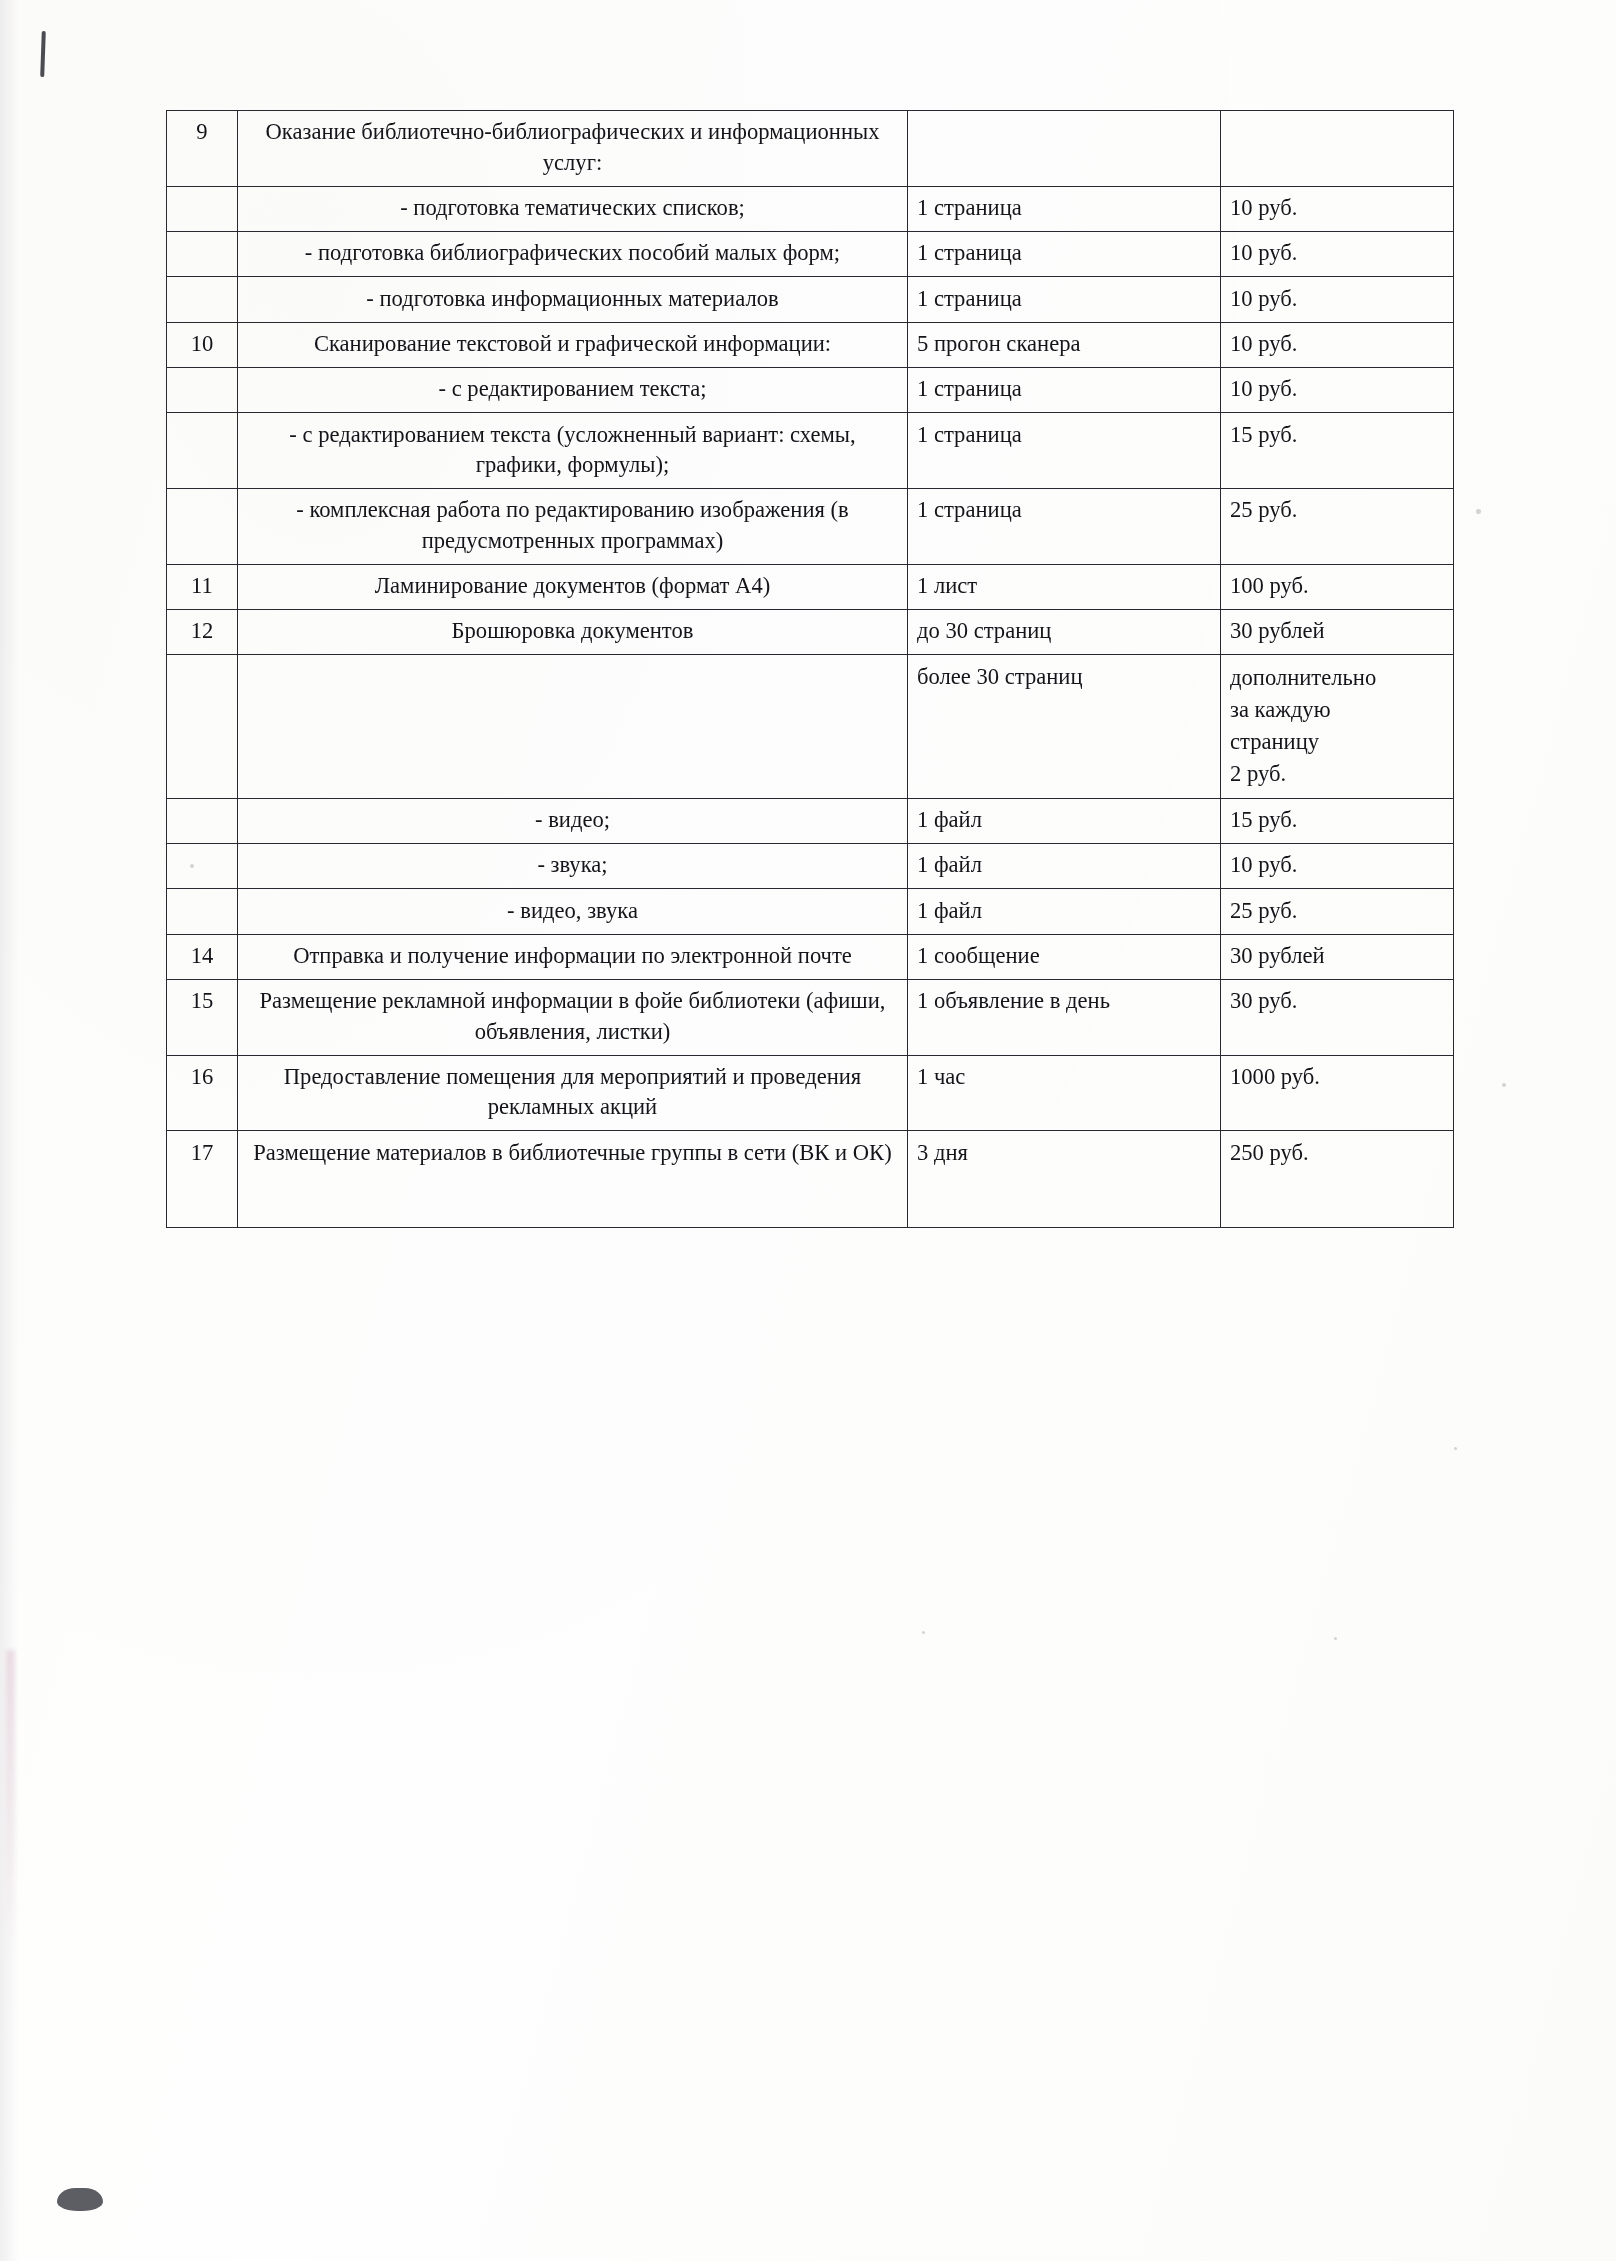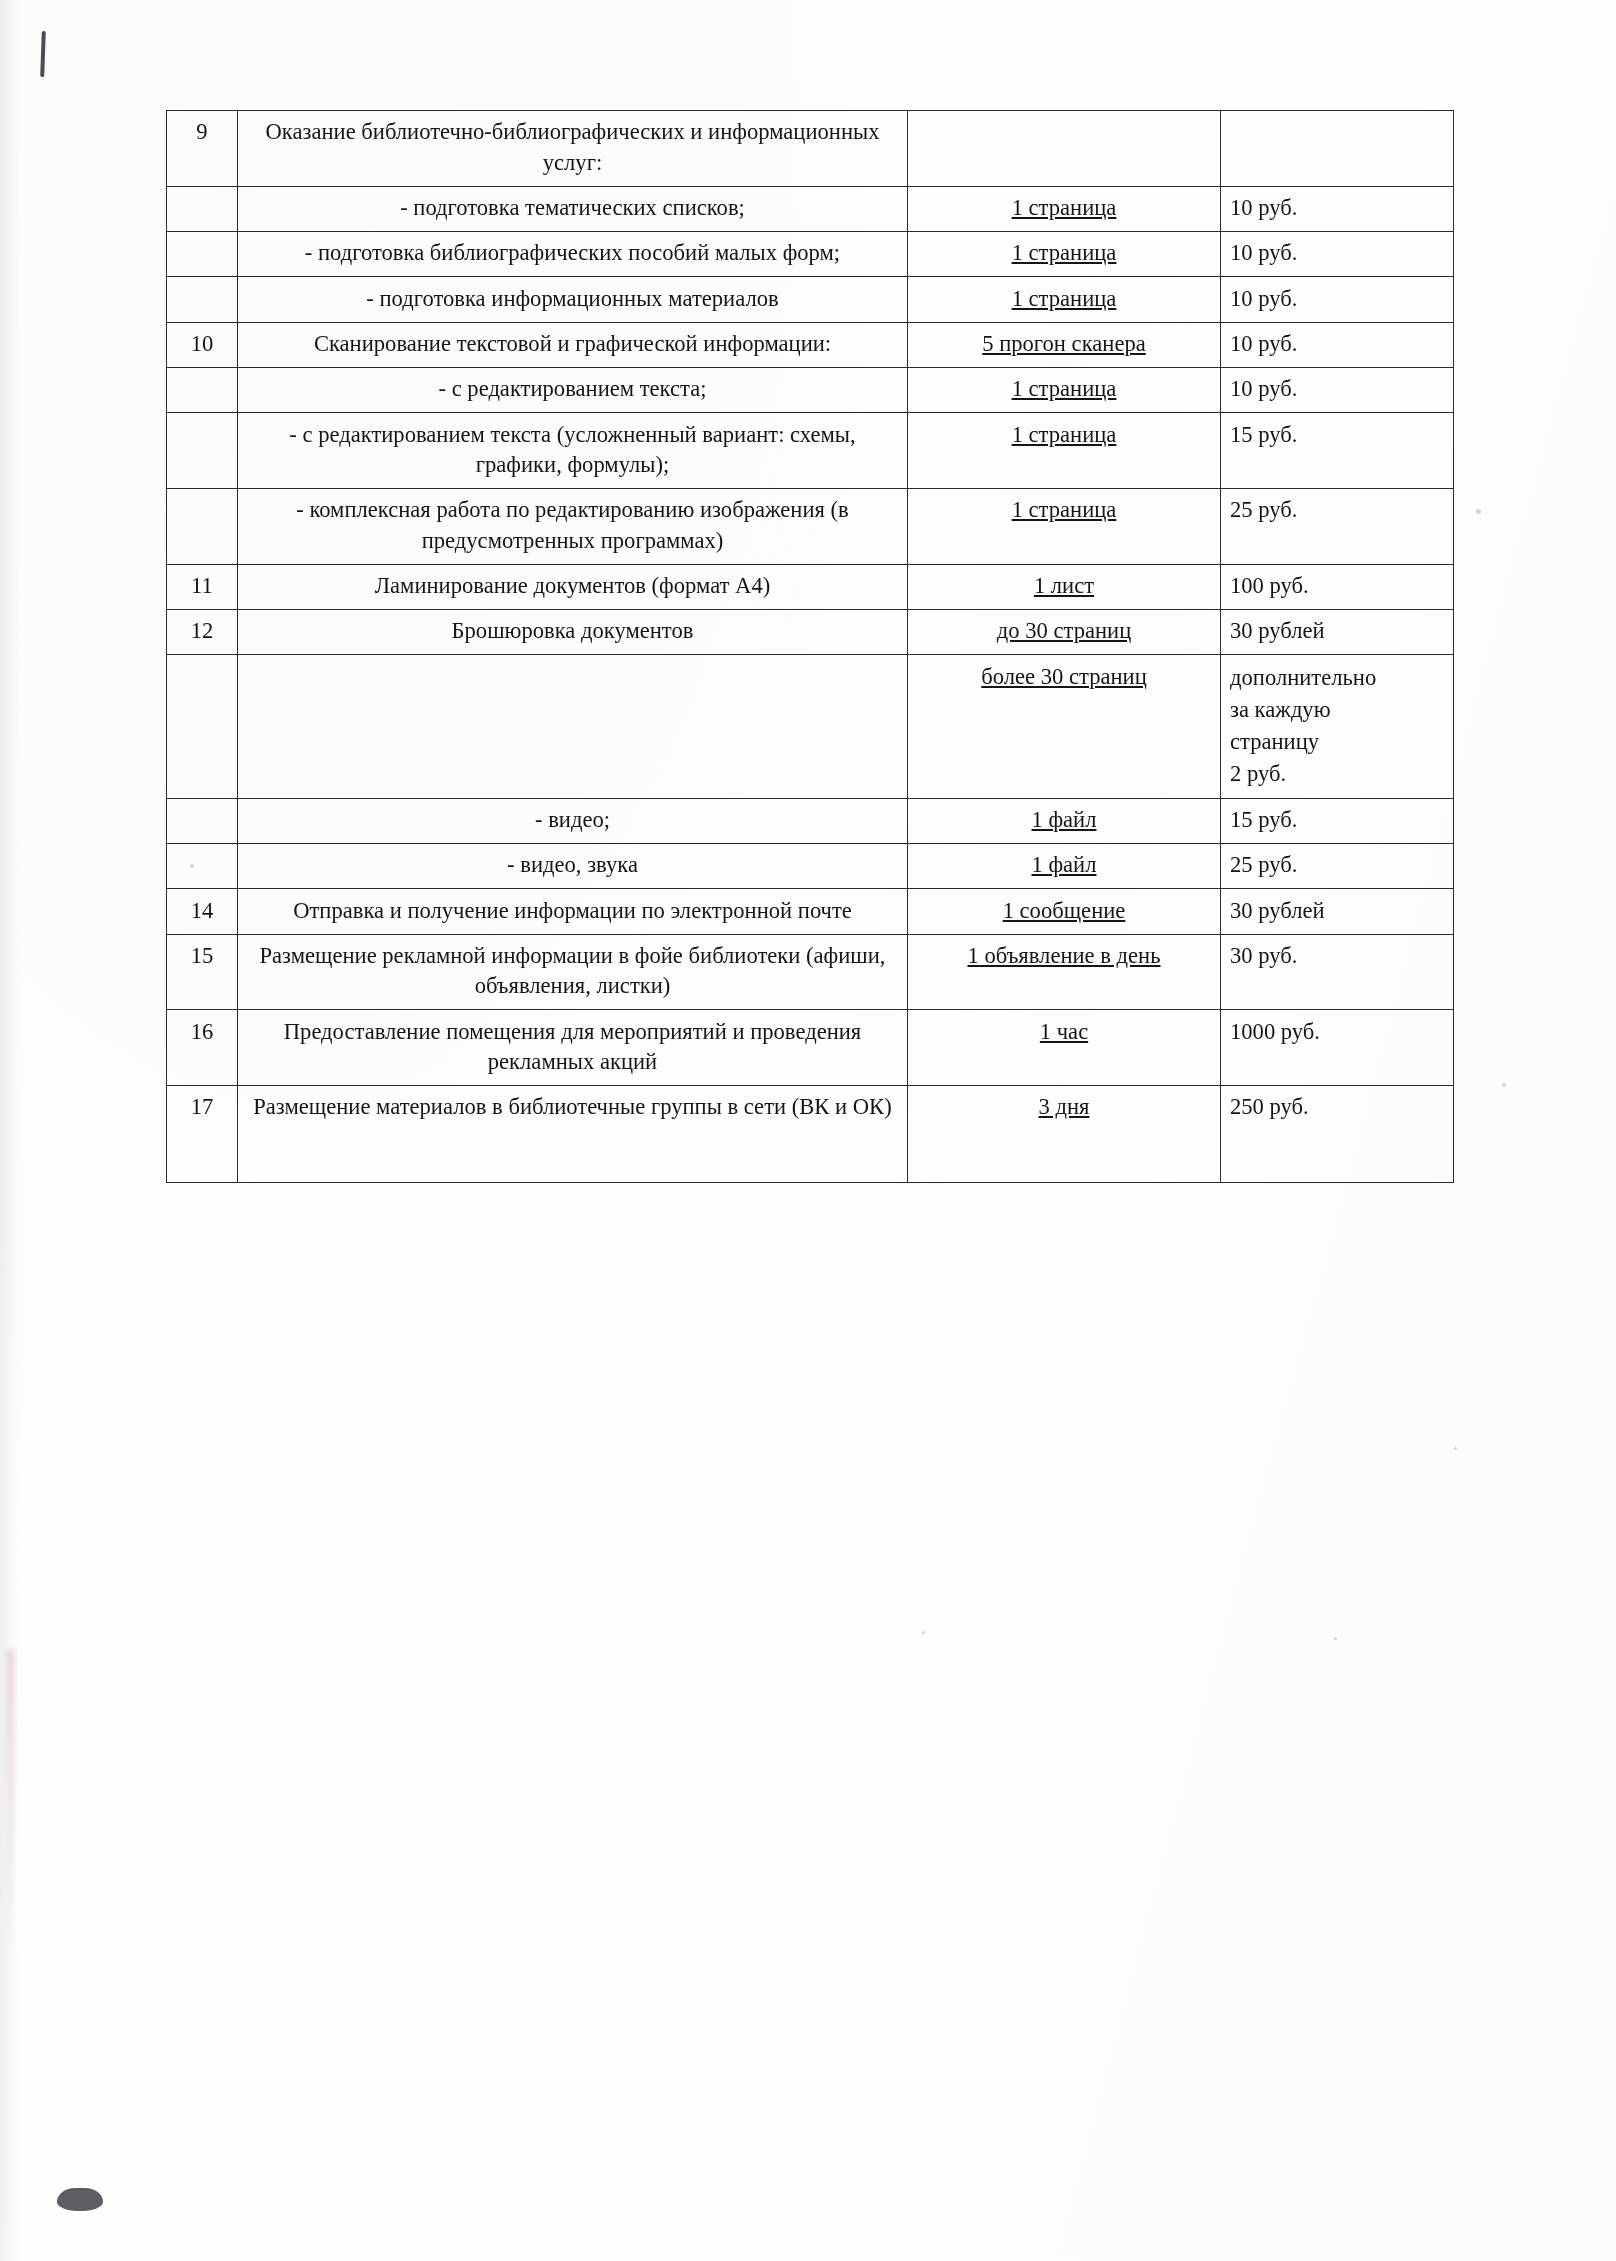--- a/index.html
+++ b/index.html
@@ -98,22 +98,20 @@
 
   td.num {
     text-align: center;
     padding-left: 2.6px;
     padding-right: 2.6px;
   }
   td.name {
     text-align: center;
   }
   td.unit {
-    text-align: center;
-    text-decoration: underline;
   }
   td.price {
     text-align: left;
   }
   td.price.multi {
     line-height: 1.42;
   }
   td.vmid {
     vertical-align: middle;
   }
@@ -223,20 +221,26 @@
 2 руб.</td>
         </tr>
         <tr>
           <td class="num"></td>
           <td class="name">- видео;</td>
           <td class="unit">1 файл</td>
           <td class="price">15 руб.</td>
         </tr>
         <tr>
           <td class="num"></td>
+          <td class="name">- звука;</td>
+          <td class="unit">1 файл</td>
+          <td class="price">10 руб.</td>
+        </tr>
+        <tr>
+          <td class="num"></td>
           <td class="name">- видео, звука</td>
           <td class="unit">1 файл</td>
           <td class="price">25 руб.</td>
         </tr>
         <tr>
           <td class="num">14</td>
           <td class="name">Отправка и получение информации по электронной почте</td>
           <td class="unit">1 сообщение</td>
           <td class="price">30 рублей</td>
         </tr>

